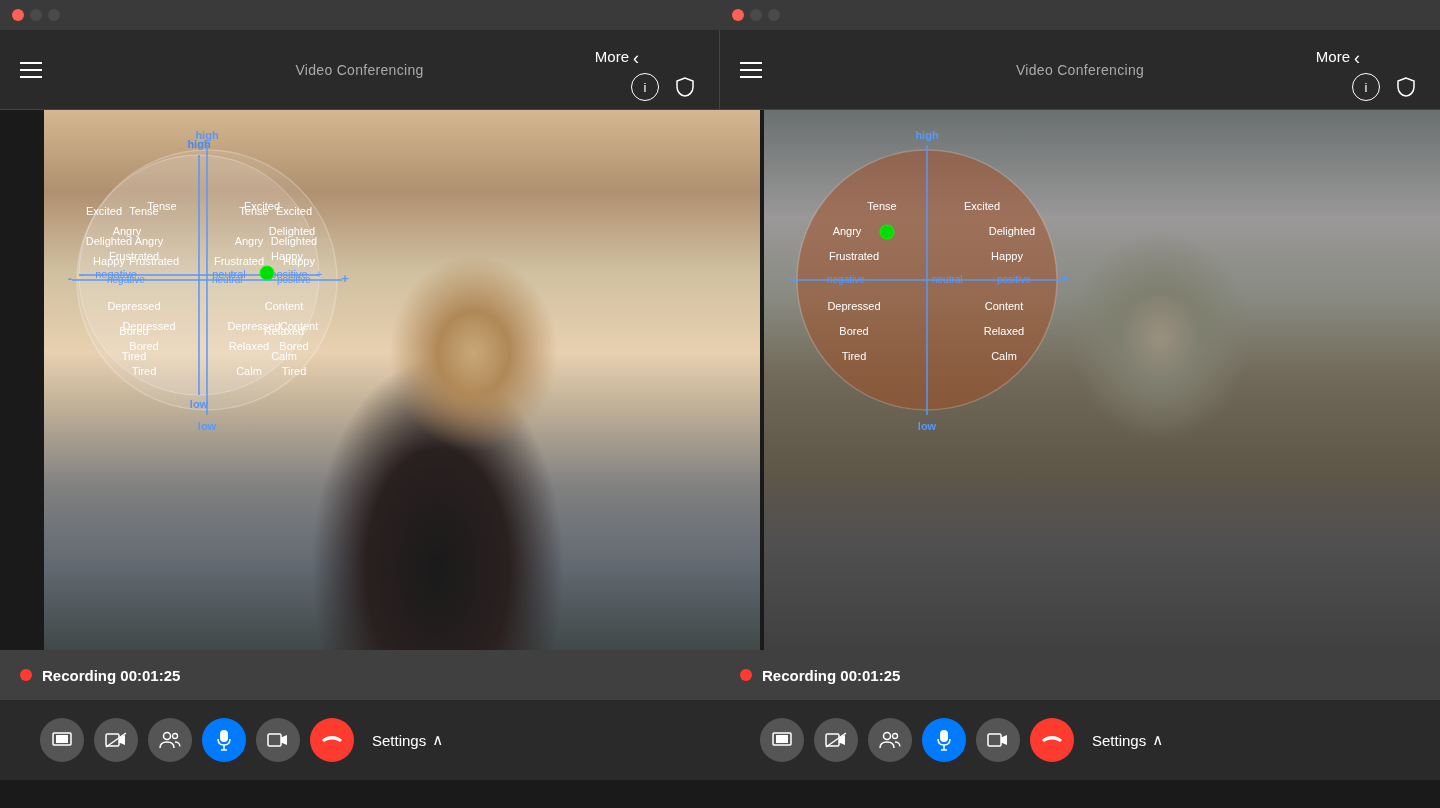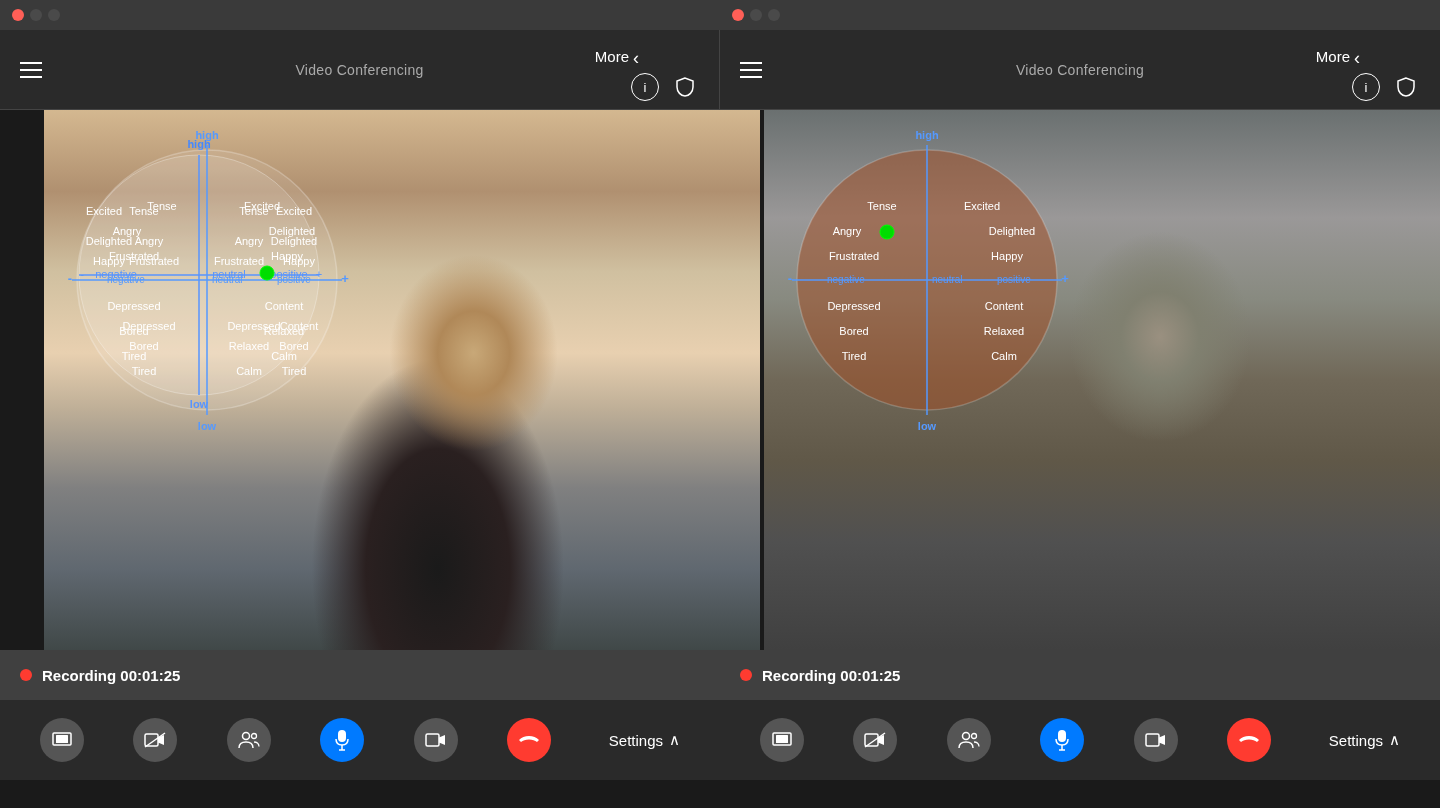--- a/index.html
+++ b/index.html
@@ -172,21 +172,21 @@
       height: 80px;
       background: #2a2a2a;
       align-items: center;
     }
     .control-section {
       display: flex;
       align-items: center;
       width: 50%;
       padding: 0 40px;
       gap: 10px;
-      justify-content: space-between;
+      justify-content: flex-start;
     }
     .ctrl-btn {
       width: 44px;
       height: 44px;
       border-radius: 50%;
       border: none;
       cursor: pointer;
       display: flex;
       align-items: center;
       justify-content: center;

